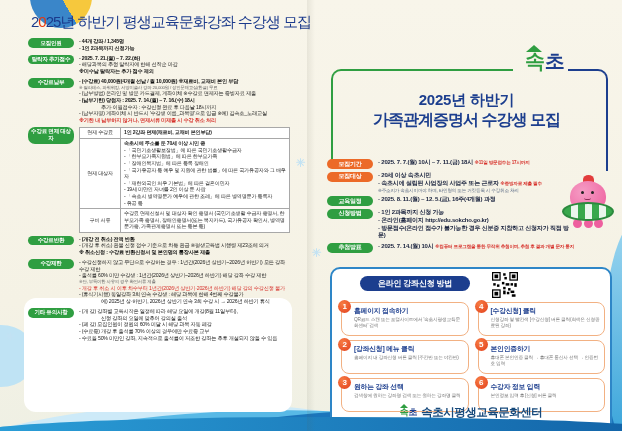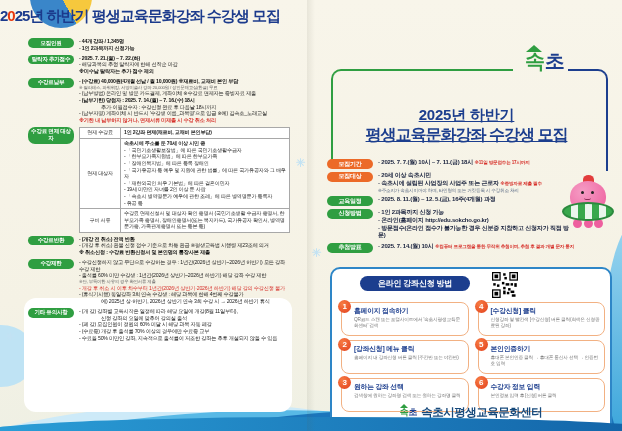--- a/index.html
+++ b/index.html
@@ -16,21 +16,21 @@
   .w6{bottom:-16px;left:-20px;width:700px;height:30px;background:linear-gradient(90deg,#2b9fd8,#1160a5);border-radius:50% 50% 0 0;z-index:6;}
   .sparkle{position:absolute;width:9px;height:9px;z-index:2;}
   .sparkle i{position:absolute;left:4px;top:0;width:1.4px;height:9px;background:#c2e2f3;border-radius:1px;display:block;}
   .sparkle i:nth-child(2){transform:rotate(90deg);} .sparkle i:nth-child(3){transform:rotate(45deg);} .sparkle i:nth-child(4){transform:rotate(-45deg);}
   .fold{position:absolute;left:307px;top:0;width:8px;height:100%;background:linear-gradient(90deg,rgba(90,90,70,0.10),rgba(255,255,255,0));z-index:7;}
   .ball{position:absolute;left:30px;top:-34px;width:62px;height:62px;border-radius:50%;z-index:2;
     background:conic-gradient(from 150deg,#3a86c9 0 120deg,#eef0ea 120deg 175deg,#f6c83d 175deg 360deg);}
   
   .panel-left{position:absolute;left:0;top:0;width:311px;height:431px;z-index:3;}
   .lp-card{position:absolute;left:24px;top:298px;width:268px;height:114px;background:#fff;border-radius:12px;z-index:2;}
-  .lp-title{position:absolute;top:7px;width:100%;text-align:left;font-size:15px;font-weight:700;color:#1b3a8c;letter-spacing:-1px;z-index:3;}
+  .lp-title{position:absolute;top:13px;width:100%;text-align:right;font-size:15px;font-weight:400;color:#1b3a8c;letter-spacing:-1px;z-index:3;}
   .lp-title .red0{color:#e8380d;}
   .lp{position:absolute;top:38px;left:28px;width:262px;z-index:3;}
   .sec{display:flex;margin-bottom:3px;}
   .badge{flex:0 0 44px;background:#2f9e41;color:#fff;font-size:5.5px;font-weight:700;text-align:center;
     border-radius:7px;padding:1.5px 1px;height:fit-content;line-height:1.25;}
   .badge-o{background:#ec6a28;} 
   .sec-body{flex:1;padding-left:5px;font-size:5.2px;line-height:1.3;color:#222;}
   .ln{margin:0;} .ln.b{font-weight:700;color:#101010;} .ln.red{color:#d6302a;} .ln.redb{color:#d6302a;font-weight:700;}
   .ln.tiny{font-size:4.4px;color:#666;} .ln.ind{padding-left:22px;}
   .exm{display:flex;margin:1px 0 3px;}
@@ -38,21 +38,21 @@
   .exm-table td{border:1px solid #a8a8a8;font-size:5.1px;padding:1.5px 3px;vertical-align:middle;color:#222;line-height:1.3;background:#fff;}
   td.lab{width:34px;text-align:center;}
   .cellb{font-weight:700;}
   
   .panel-right{position:absolute;left:311px;top:0;width:311px;height:431px;z-index:3;margin-top:47px;}
   .frame-g{position:absolute;left:20px;top:22px;width:180px;height:96px;border-top:2.5px solid #2f9e41;border-left:2.5px solid #2f9e41;border-top-left-radius:10px;}
   .frame-b{position:absolute;right:14px;top:22px;width:38px;height:100px;border-top:2.5px solid #1c3e8e;border-right:2.5px solid #1c3e8e;border-top-right-radius:10px;}
   .logo{position:absolute;left:214px;top:4px;font-weight:900;font-size:20px;line-height:1;}
   .logo .sok{color:#2f9e41;} .logo .cho{color:#1c3e8e;}
   .logo .roof{position:absolute;left:1px;top:-6px;width:0;height:0;border-left:8px solid transparent;border-right:8px solid transparent;border-bottom:7px solid #2f9e41;}
-  .rtitle{position:absolute;top:59px;width:100%;text-align:center;color:#1c3e8e;text-decoration:underline;}
+  .rtitle{position:absolute;top:44px;width:100%;text-align:center;color:#1c3e8e;}
   .rtitle .t1{font-size:15px;font-weight:900;}
   .rtitle .t2{font-size:16px;font-weight:900;letter-spacing:-1px;}
   .rsecs{position:absolute;top:112px;left:16px;width:248px;}
   .rsec{display:flex;margin-bottom:2.5px;}
   .rbadge{flex:0 0 46px;color:#fff;font-size:6px;font-weight:700;text-align:center;border-radius:8px;padding:1.5px 0;height:fit-content;line-height:1.2;}
   .rbody{flex:1;padding-left:5px;font-size:6px;line-height:1.32;}
   .rmain{font-weight:700;color:#18213d;}
   .rnote{color:#d6302a;font-size:4.6px;font-weight:700;}
   .rtiny{color:#5b6b85;font-size:4.6px;}
   
@@ -224,21 +224,21 @@
   </div>
 
   <div class="panel-right">
     <div class="frame-g"></div>
     <div class="frame-b"></div>
 
     <div class="logo"><span class="roof"></span><span class="sok">속</span><span class="cho">초</span></div>
 
     <div class="rtitle">
       <div class="t1">2025년 하반기</div>
-      <div class="t2">평생교육문화강좌 수강생 모집</div>
+      <div class="t2">가족관계증명서 수강생 모집</div>
     </div>
 
     <div class="rsecs">
       <div class="rsec">
         <div class="rbadge badge-o">모집기간</div>
         <div class="rbody"><span class="rmain">- 2025. 7. 7.(월) 10시 ~ 7. 11.(금) 18시</span> <span class="rnote">※11일 방문접수는 17시까지</span></div>
       </div>
       <div class="rsec">
         <div class="rbadge badge-o">모집대상</div>
         <div class="rbody">

